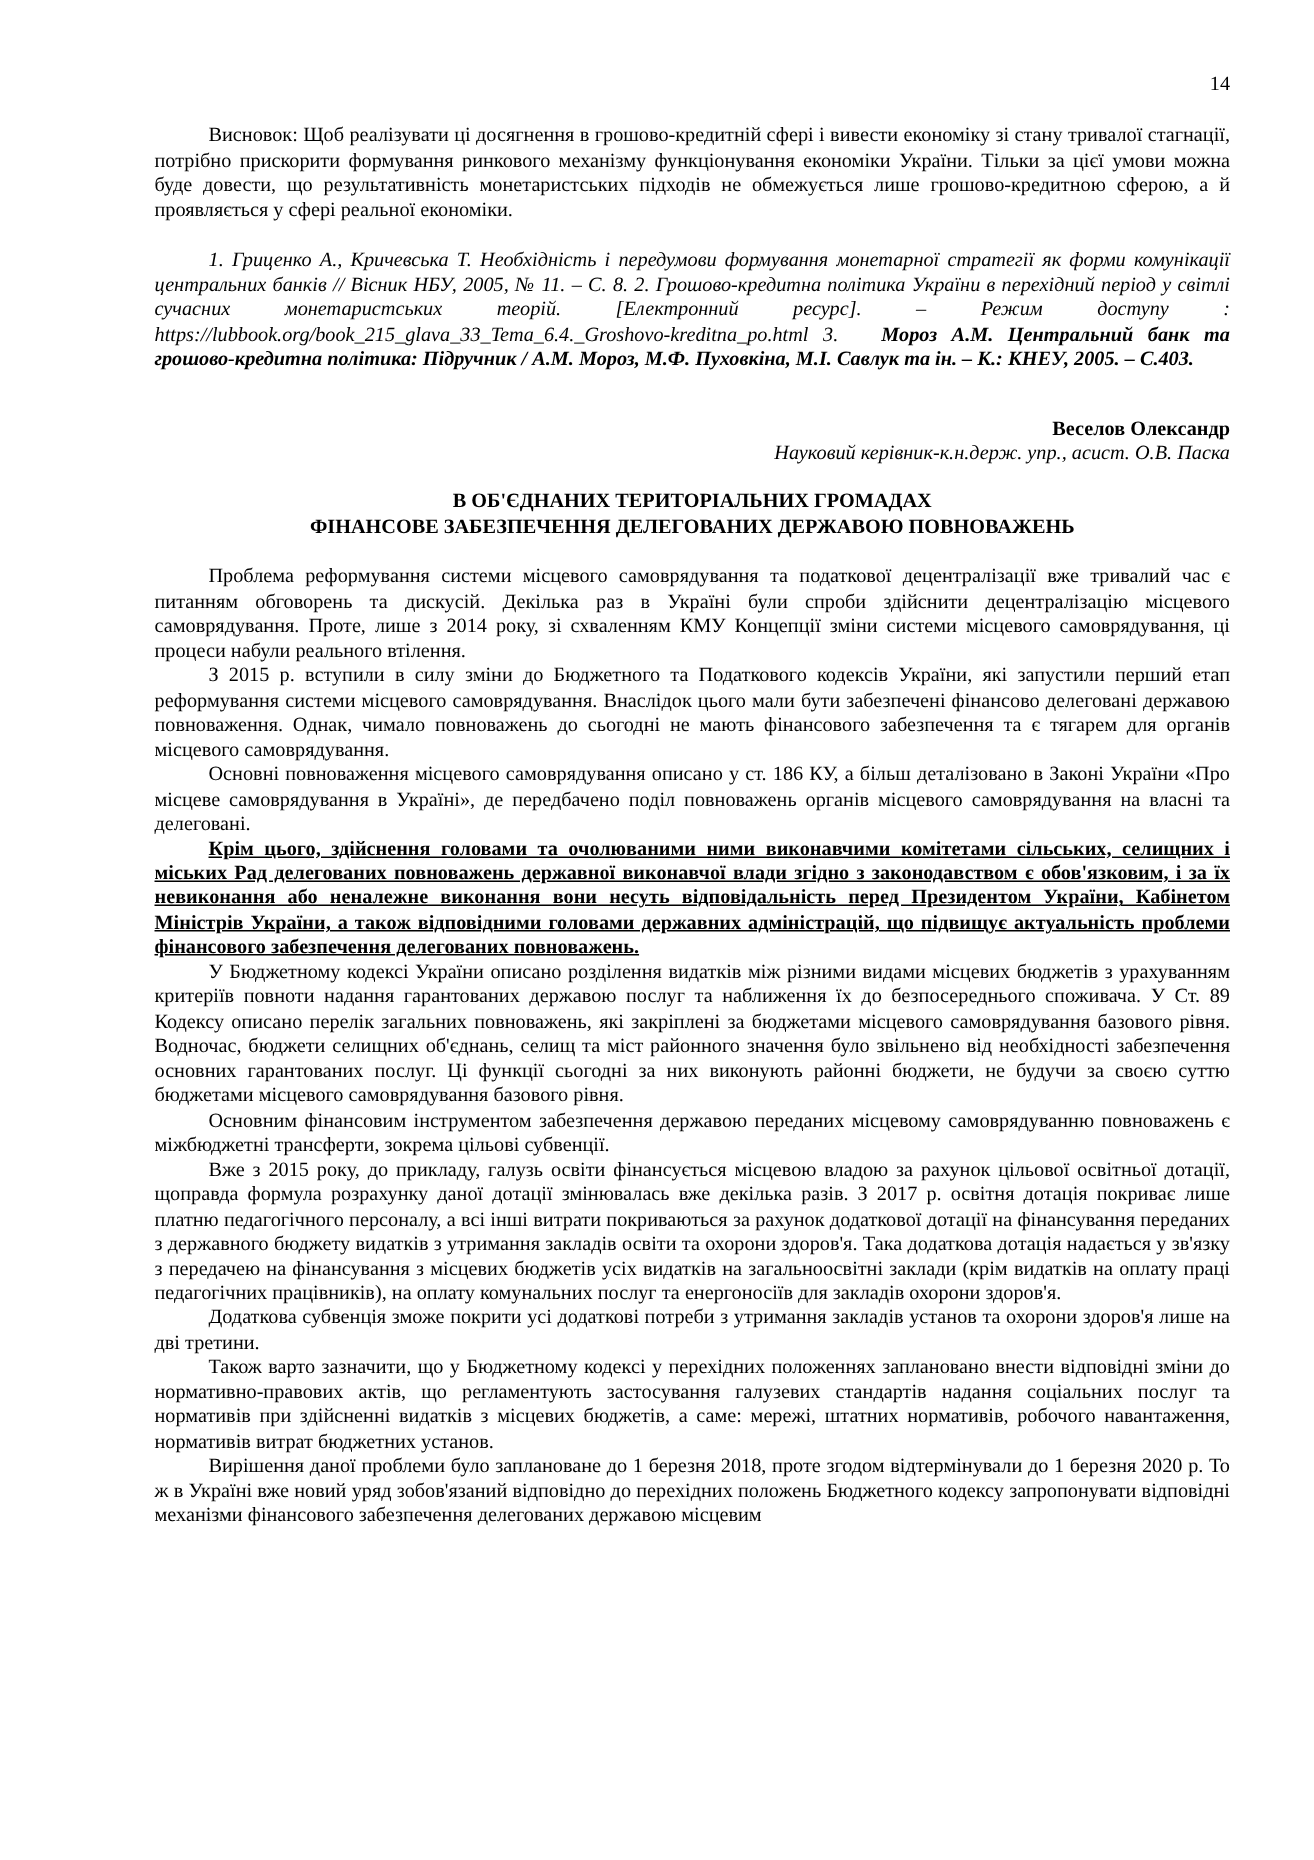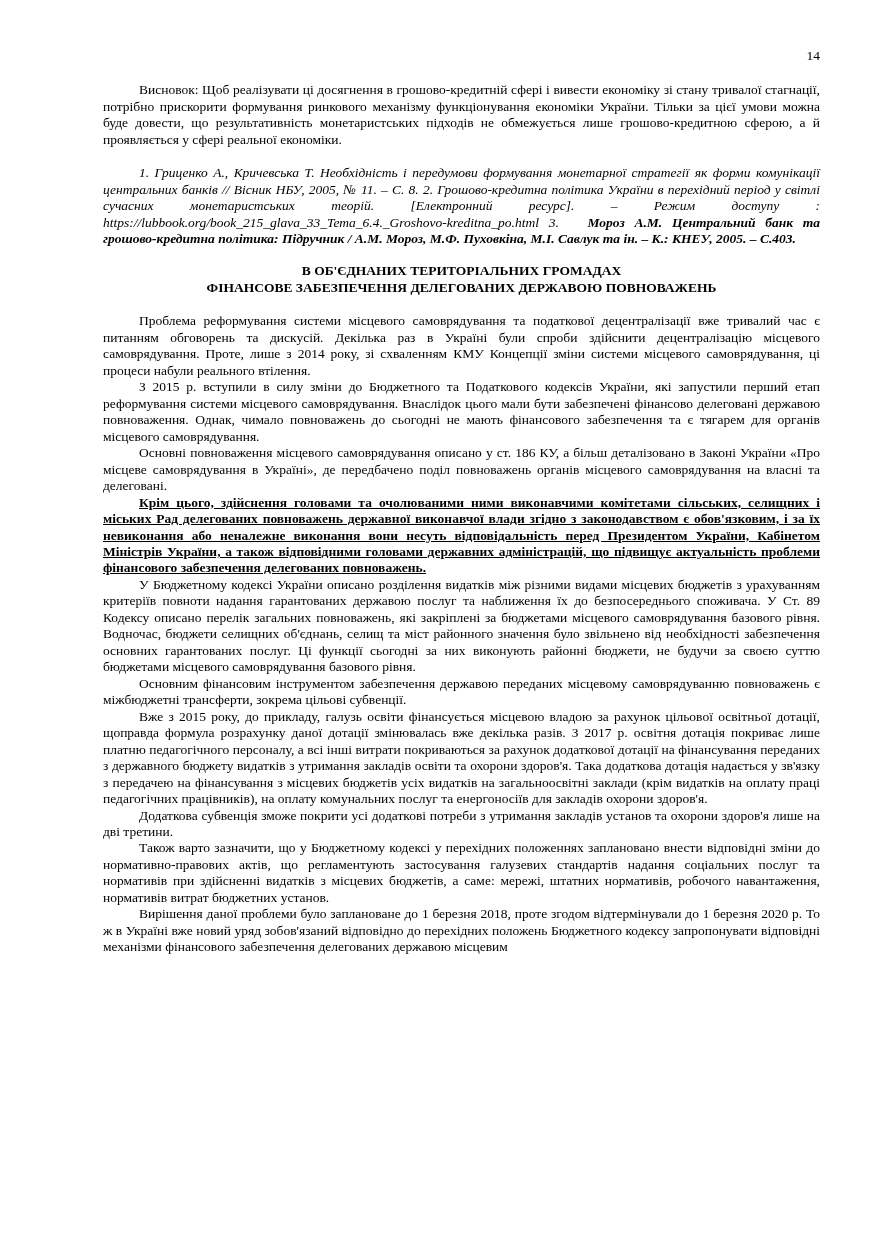--- a/index.html
+++ b/index.html
@@ -52,20 +52,24 @@
 <div class="page">
 
   <div class="page-number">14</div>
 
   <p class="para">Висновок: Щоб реалізувати ці досягнення в грошово-кредитній сфері і вивести економіку зі стану тривалої стагнації, потрібно прискорити формування ринкового механізму функціонування економіки України. Тільки за цієї умови можна буде довести, що результативність монетаристських підходів не обмежується лише грошово-кредитною сферою, а й проявляється у сфері реальної економіки.</p>
 
   <p class="para refs">
     <span>1. Гриценко А., Кричевська Т. Необхідність і передумови формування монетарної стратегії як форми комунікації центральних банків // Вісник НБУ, 2005, № 11. – С. 8. 2. Грошово-кредитна політика України в перехідний період у світлі сучасних монетаристських теорій. [Електронний ресурс]. – Режим доступу : </span><span>https://lubbook.org/book_215_glava_33_Tema_6.4._Groshovo-kreditna_po.html</span><span> 3. </span><span class="bold-run">Мороз А.М. Центральний банк та грошово-кредитна політика: Підручник / А.М. Мороз, М.Ф. Пуховкіна, М.І. Савлук та ін. – К.: КНЕУ, 2005. – С.403.</span>
   </p>
 
+  <div class="author-block">
+    <div class="author-name">Веселов Олександр</div>
+    <div class="supervisor">Науковий керівник-к.н.держ. упр., асист. О.В. Паска</div>
+  </div>
 
   <h1 class="title">
     <span class="title-line">В ОБ'ЄДНАНИХ ТЕРИТОРІАЛЬНИХ ГРОМАДАХ</span>
     <span class="title-line">ФІНАНСОВЕ ЗАБЕЗПЕЧЕННЯ ДЕЛЕГОВАНИХ ДЕРЖАВОЮ ПОВНОВАЖЕНЬ</span>
   </h1>
 
   <div id="article-body">
       <p class="para">Проблема реформування системи місцевого самоврядування та податкової децентралізації вже тривалий час є питанням обговорень та дискусій. Декілька раз в Україні були спроби здійснити децентралізацію місцевого самоврядування. Проте, лише з 2014 року, зі схваленням КМУ Концепції зміни системи місцевого самоврядування, ці процеси набули реального втілення.</p>
       <p class="para">З 2015 р. вступили в силу зміни до Бюджетного та Податкового кодексів України, які запустили перший етап реформування системи місцевого самоврядування. Внаслідок цього мали бути забезпечені фінансово делеговані державою повноваження. Однак, чимало повноважень до сьогодні не мають фінансового забезпечення та є тягарем для органів місцевого самоврядування.</p>
       <p class="para">Основні повноваження місцевого самоврядування описано у ст. 186 КУ, а більш деталізовано в Законі України «Про місцеве самоврядування в Україні», де передбачено поділ повноважень органів місцевого самоврядування на власні та делеговані.</p>

